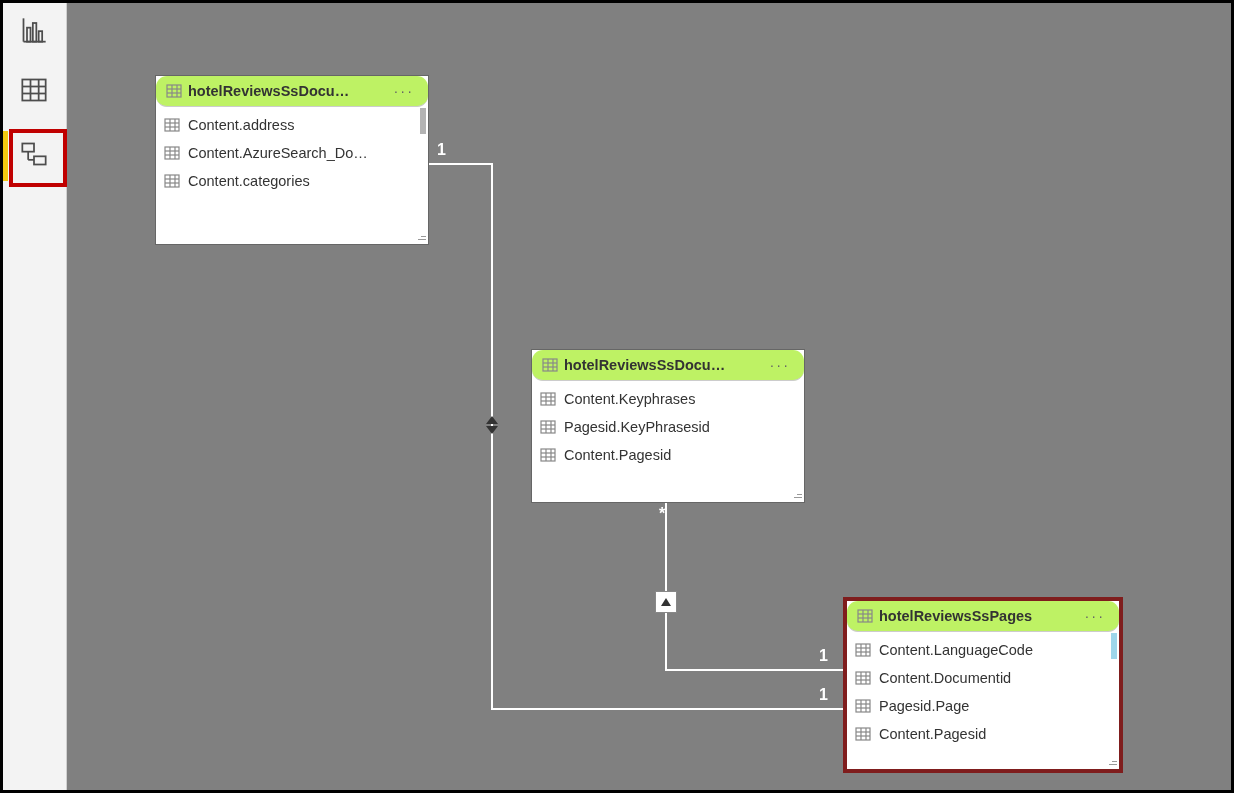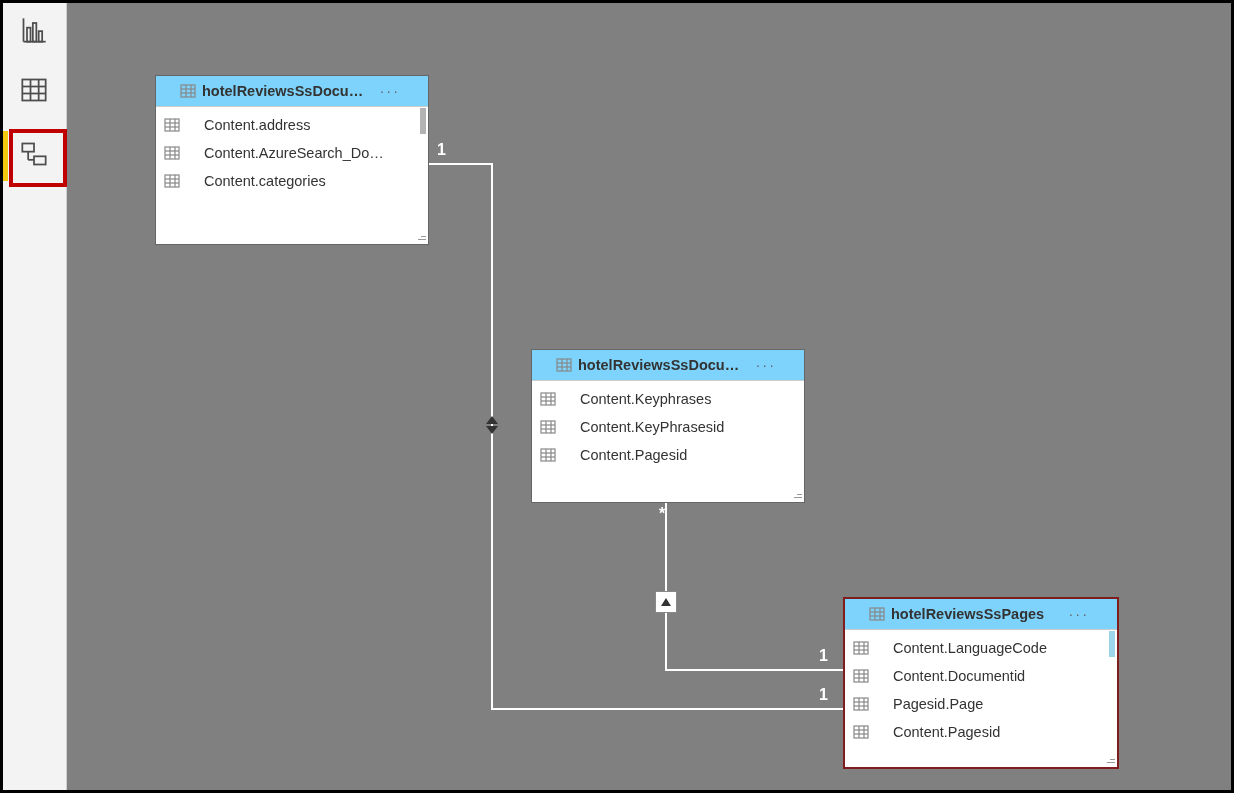--- a/index.html
+++ b/index.html
@@ -4,27 +4,27 @@
 <style>
   html, body { margin:0; padding:0; width:1234px; height:793px; font-family:"Segoe UI", Arial, sans-serif; overflow:hidden; }
   .frame { position:absolute; inset:0; border:3px solid #000; background:#fff; }
   .nav-rail { position:absolute; top:0; left:0; width:63px; height:100%; background:#f3f3f3; border-right:1px solid #d0d0d0; }
   .nav-btn { position:absolute; left:8px; width:46px; height:46px; display:flex; align-items:center; justify-content:center; }
   .nav-icon { width:28px; height:28px; stroke:#4d4d4d; fill:none; stroke-width:1.5; }
   .nav-highlight { position:absolute; left:6px; width:50px; height:50px; border:4px solid #c00000; pointer-events:none; }
   .gold-strip { position:absolute; left:0; width:5px; background:#f2c811; }
   .canvas { position:absolute; left:64px; right:0; top:0; bottom:0; background:#808080; }
   .table-card { position:absolute; background:#fff; border:1px solid #666; box-shadow:0 0 0 rgba(0,0,0,0); font-size:14.5px; color:#333; }
-  .table-card.selected { border:2px solid #7f1d1d; }
-  .card-header { background:#7dd3fc; border-bottom:1px solid #ccc; height:30px; display:flex; align-items:center; padding:0 24px; }
+  .table-card.selected { border:4px solid #7f1d1d; }
+  .card-header { background:#bef264; border-bottom:1px solid #ccc; height:30px; display:flex; align-items:center; padding:0 10px;border-radius:11px; }
   .card-header .title { font-weight:600; color:#333; margin-left:6px; white-space:nowrap; overflow:hidden; text-overflow:ellipsis; flex:1; }
   .card-header .more { color:#666; letter-spacing:2px; padding:0 4px; }
   .field-list { padding:4px 0 2px 0; }
   .field-row { display:flex; align-items:center; height:28px; padding:0 8px; }
-  .field-label { margin-left:24px; white-space:nowrap; overflow:hidden; text-overflow:ellipsis; flex:1; }
+  .field-label { margin-left:8px; white-space:nowrap; overflow:hidden; text-overflow:ellipsis; flex:1; }
   .tbl-icon { width:16px; height:14px; flex:none; }
   .tbl-icon rect { fill:none; stroke:#888; stroke-width:1.2; }
   .tbl-icon line { stroke:#888; stroke-width:1.2; }
   .scroll-stub { position:absolute; right:2px; top:32px; width:6px; height:26px; background:#b3b3b3; border-radius:0; }
   .scroll-stub.sel { background:#9dd6ea; }
   
   .grip { position:absolute; right:1px; bottom:1px; width:10px; height:10px; }
   .grip::before, .grip::after { content:""; position:absolute; right:1px; height:1px; background:#999; }
   .grip::before { width:8px; bottom:3px; }
   .grip::after { width:5px; bottom:6px; }
@@ -173,21 +173,21 @@
             <span class="field-label">Content.Keyphrases</span>
           </div>
         <div class="field-row">
             <svg class="tbl-icon" viewBox="0 0 16 14">
               <rect x="1" y="1" width="14" height="12"></rect>
               <line x1="1" y1="5" x2="15" y2="5"></line>
               <line x1="1" y1="9" x2="15" y2="9"></line>
               <line x1="6" y1="1" x2="6" y2="13"></line>
               <line x1="11" y1="1" x2="11" y2="13"></line>
             </svg>
-            <span class="field-label">Content.KeyPhrasesid</span>
+            <span class="field-label">Pagesid.KeyPhrasesid</span>
           </div>
         <div class="field-row">
             <svg class="tbl-icon" viewBox="0 0 16 14">
               <rect x="1" y="1" width="14" height="12"></rect>
               <line x1="1" y1="5" x2="15" y2="5"></line>
               <line x1="1" y1="9" x2="15" y2="9"></line>
               <line x1="6" y1="1" x2="6" y2="13"></line>
               <line x1="11" y1="1" x2="11" y2="13"></line>
             </svg>
             <span class="field-label">Content.Pagesid</span>

